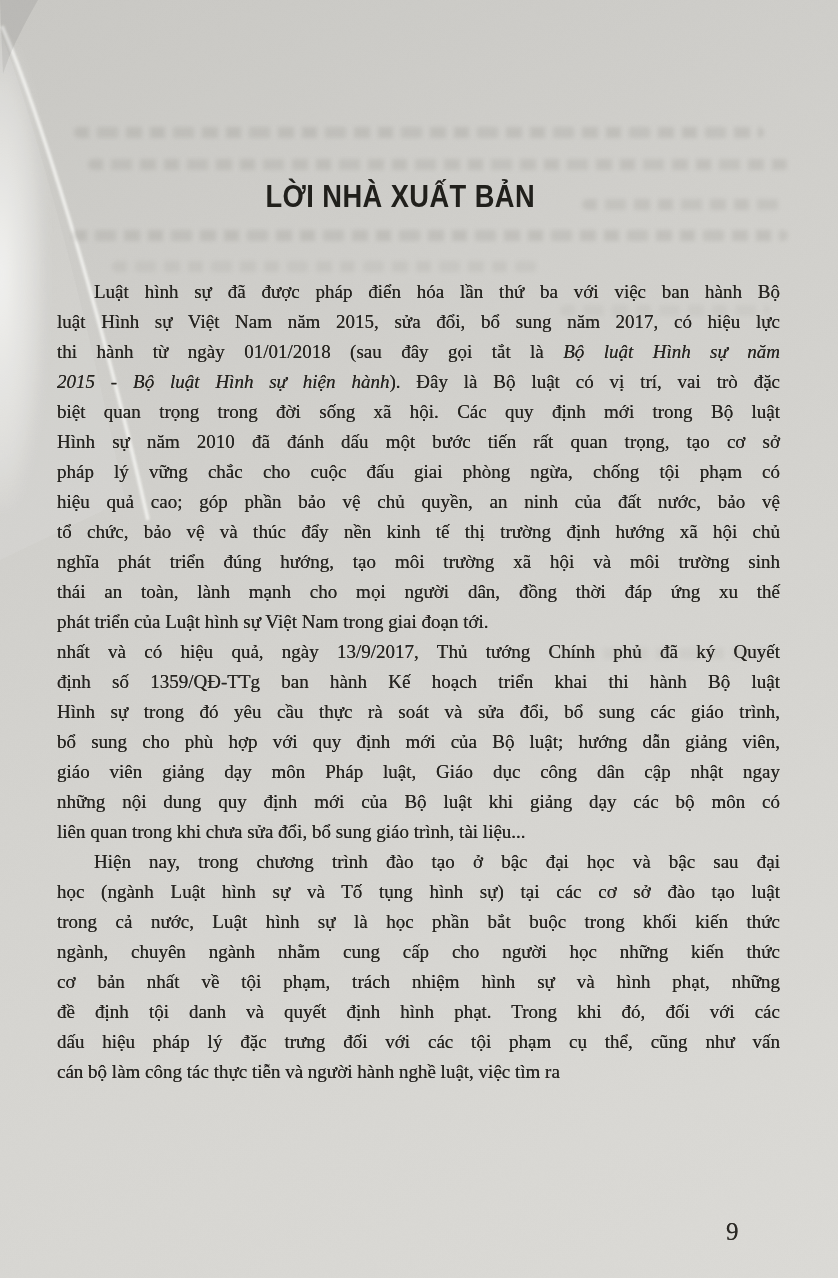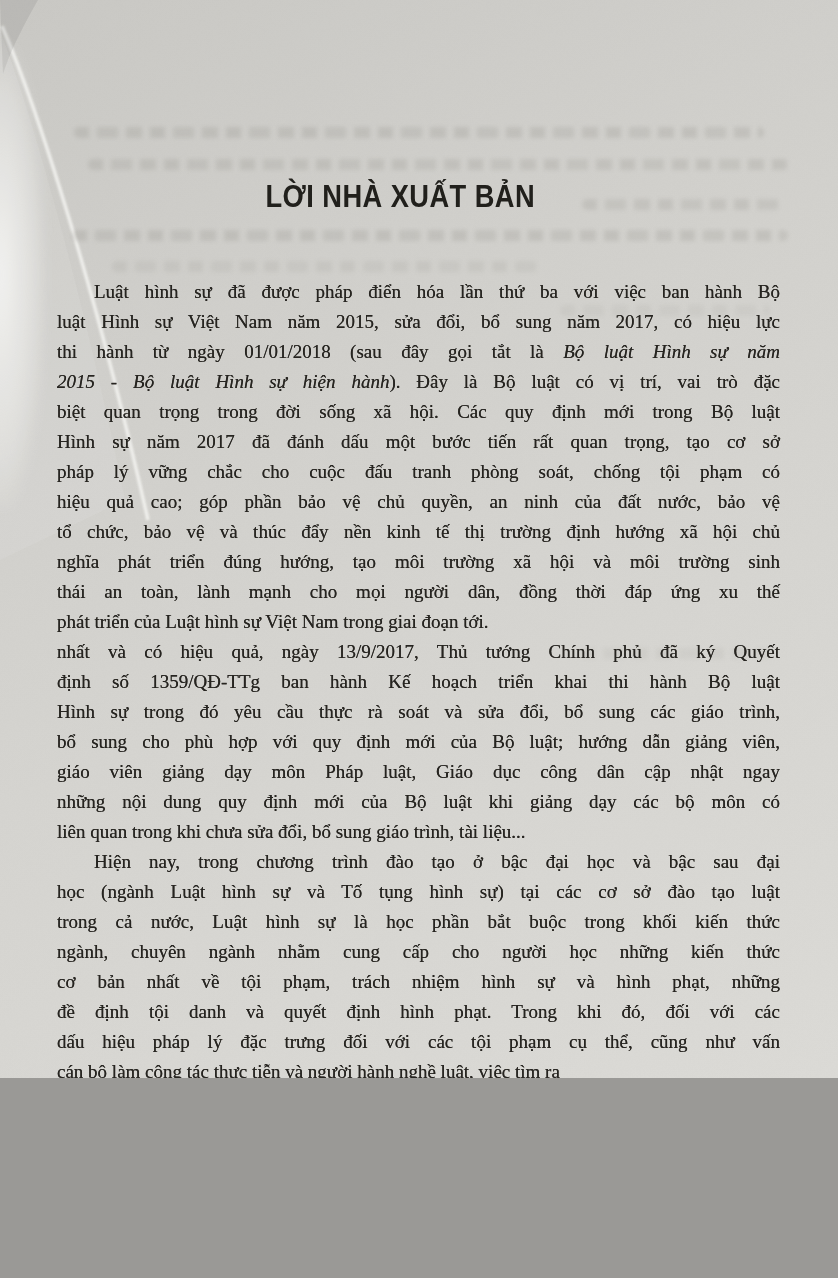--- a/index.html
+++ b/index.html
@@ -2,21 +2,21 @@
 <html style="--paper: #d3d2ce; --ink: #262420;"><head>
 <meta charset="utf-8">
 <style>
   :root{
     --paper:#d3d2ce;
     --ink:#262420;
   }
   html,body{margin:0;padding:0;background:#9a9996;}
   .page{
     position:relative;
-    width:838px;height:1078px;
+    width:838px;height:1278px;
     background:linear-gradient(155deg,#c9c8c4 0%,#d0cfcb 28%,#d5d4d0 55%,#dbdad6 100%);
     overflow:hidden;
     font-family:"Liberation Serif",serif;
     color:var(--ink);
   }
   
   .noise{position:absolute;inset:0;width:100%;height:100%;opacity:.45;pointer-events:none;}
   
   .curl{position:absolute;left:0;top:0;width:260px;height:560px;pointer-events:none;}
   .edge-glow{
@@ -105,22 +105,22 @@
     <span class="squeeze">LỜI NHÀ XUẤT BẢN</span>
   </div>
 
   <div class="content">
       <div class="para">
         <div class="line first"><span>Luật hình sự đã được pháp điển hóa lần thứ ba với việc ban hành Bộ</span></div>
         <div class="line"><span>luật Hình sự Việt Nam năm 2015, sửa đổi, bổ sung năm 2017, có hiệu lực</span></div>
         <div class="line"><span>thi hành từ ngày 01/01/2018 (sau đây gọi tắt là </span><i>Bộ luật Hình sự năm</i></div>
         <div class="line"><i>2015 - Bộ luật Hình sự hiện hành</i><span>). Đây là Bộ luật có vị trí, vai trò đặc</span></div>
         <div class="line"><span>biệt quan trọng trong đời sống xã hội. Các quy định mới trong Bộ luật</span></div>
-        <div class="line"><span>Hình sự năm 2017 đã đánh dấu một bước tiến rất quan trọng, tạo cơ sở</span></div>
-        <div class="line"><span>pháp lý vững chắc cho cuộc đấu tranh phòng soát, chống tội phạm có</span></div>
+        <div class="line"><span>Hình sự năm 2010 đã đánh dấu một bước tiến rất quan trọng, tạo cơ sở</span></div>
+        <div class="line"><span>pháp lý vững chắc cho cuộc đấu giai phòng ngừa, chống tội phạm có</span></div>
         <div class="line"><span>hiệu quả cao; góp phần bảo vệ chủ quyền, an ninh của đất nước, bảo vệ</span></div>
         <div class="line"><span>tổ chức, bảo vệ và thúc đẩy nền kinh tế thị trường định hướng xã hội chủ</span></div>
         <div class="line"><span>nghĩa phát triển đúng hướng, tạo môi trường xã hội và môi trường sinh</span></div>
         <div class="line"><span>thái an toàn, lành mạnh cho mọi người dân, đồng thời đáp ứng xu thế</span></div>
         <div class="line para-end"><span>phát triển của Luật hình sự Việt Nam trong giai đoạn tới.</span></div>
       </div>
       <div class="para">
         <div class="line"><span>nhất và có hiệu quả, ngày 13/9/2017, Thủ tướng Chính phủ đã ký Quyết</span></div>
         <div class="line"><span>định số 1359/QĐ-TTg ban hành Kế hoạch triển khai thi hành Bộ luật</span></div>
         <div class="line"><span>Hình sự trong đó yêu cầu thực rà soát và sửa đổi, bổ sung các giáo trình,</span></div>

